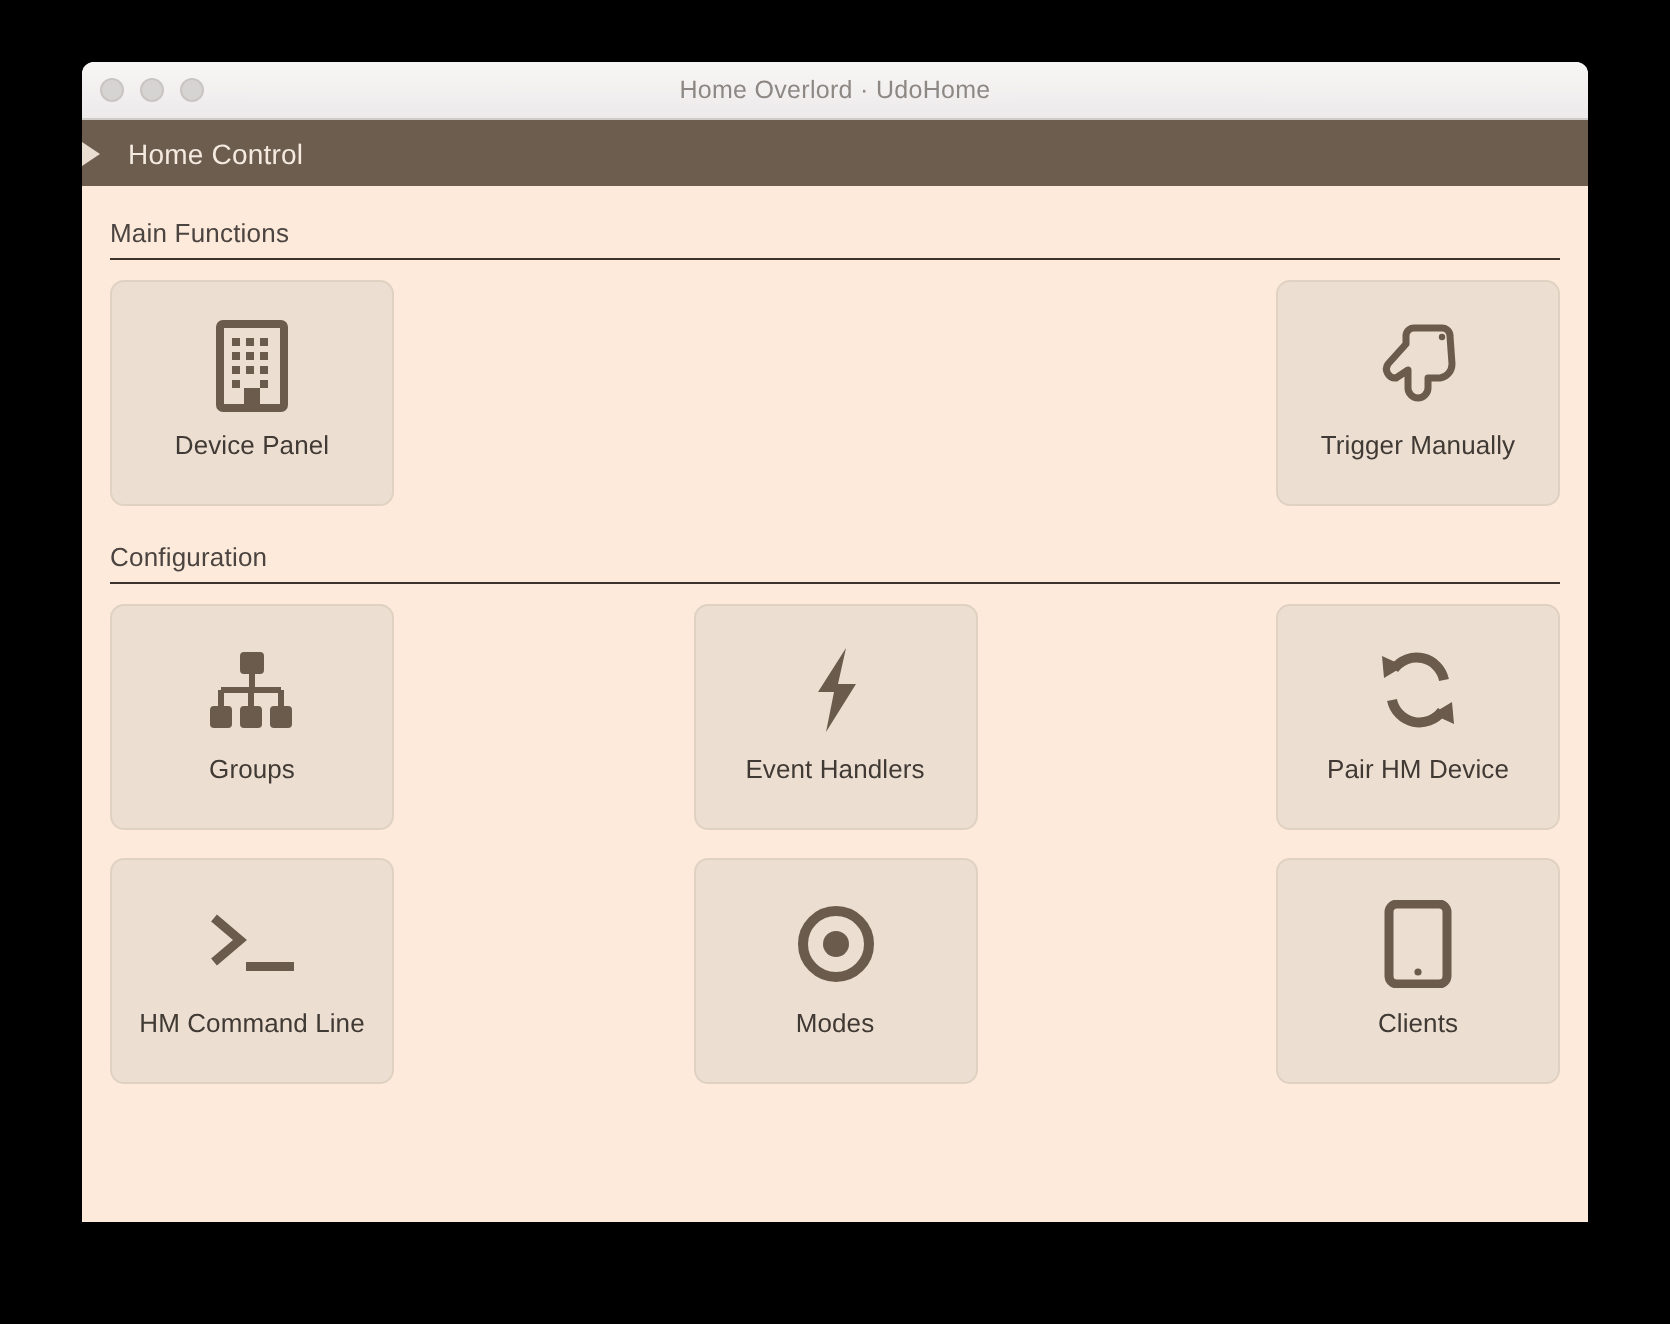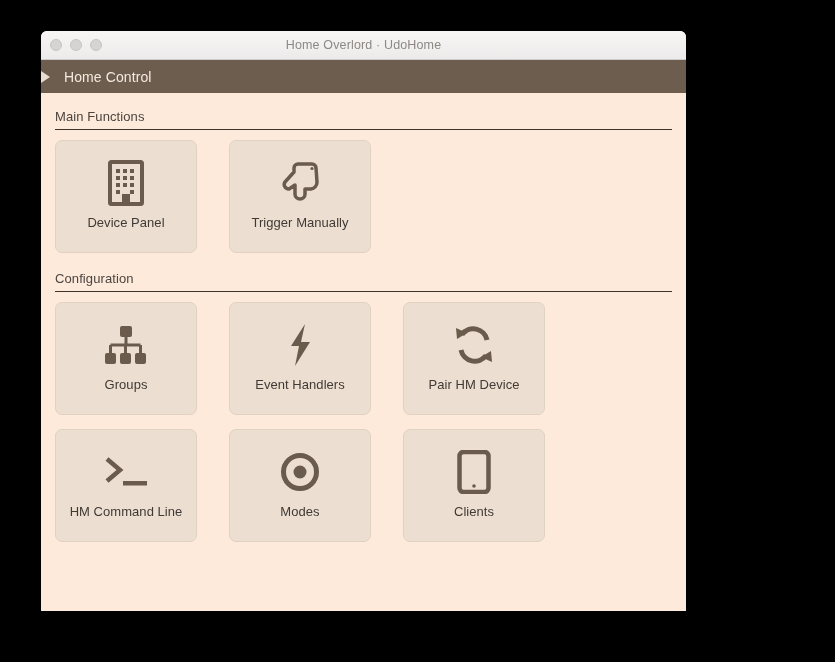--- a/index.html
+++ b/index.html
@@ -17,21 +17,21 @@
     width: 835px;
     height: 662px;
     background: #000000;
   }
 
   
   .window {
     position: absolute;
     left: 41px;
     top: 31px;
-    width: 645px;
+    width: 753px;
     height: 580px;
     background: #fdece0;
     border-radius: 6px 6px 0 0;
     overflow: hidden;
     box-shadow: 0 0 0 0 rgba(0,0,0,0);
   }
 
   
   .titlebar {
     position: relative;
@@ -108,21 +108,21 @@
   }
   .section-rule {
     height: 1px;
     background: #3c332d;
     width: 100%;
     margin-bottom: 10px;
   }
 
   .card-row {
     display: flex;
-    justify-content: flex-start;
+    justify-content: space-between;
     gap: 32px;
     margin-bottom: 2px;
   }
 
   .card {
     width: 142px;
     height: 113px;
     background: #ecdfd1;
     border: 1px solid #e0d2c3;
     border-radius: 7px;

